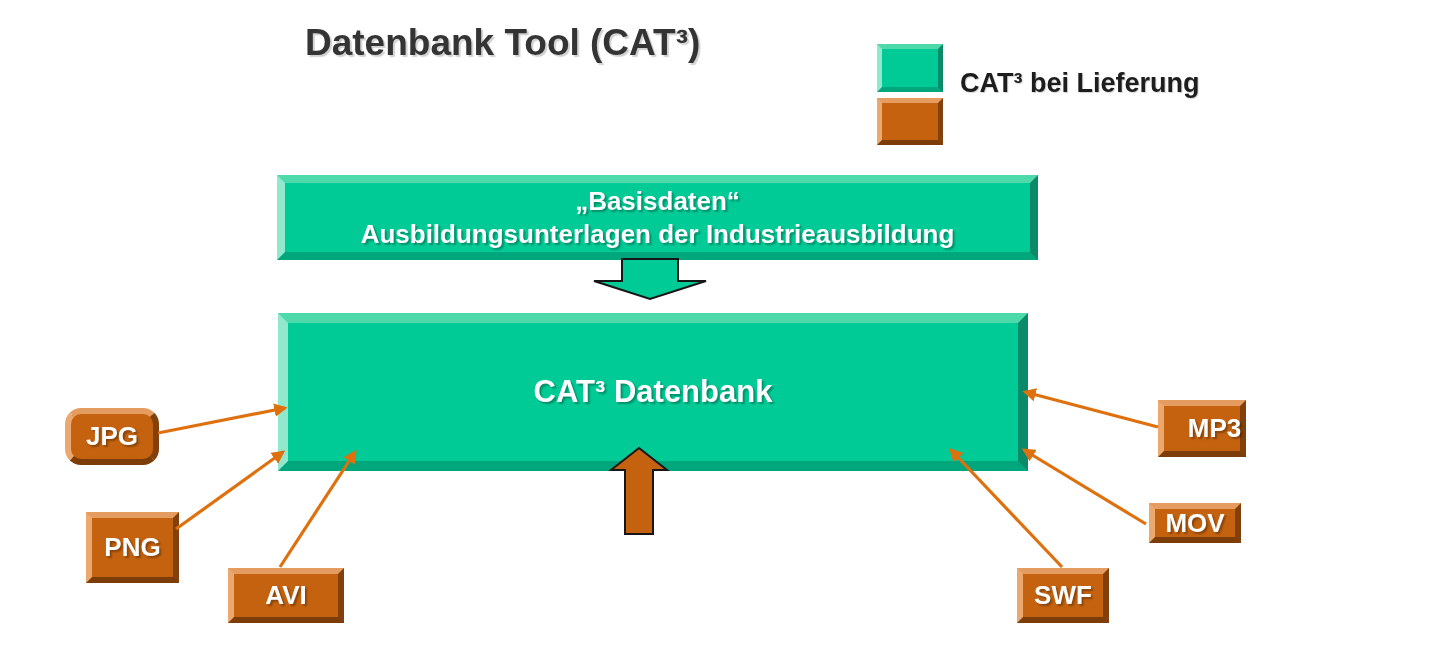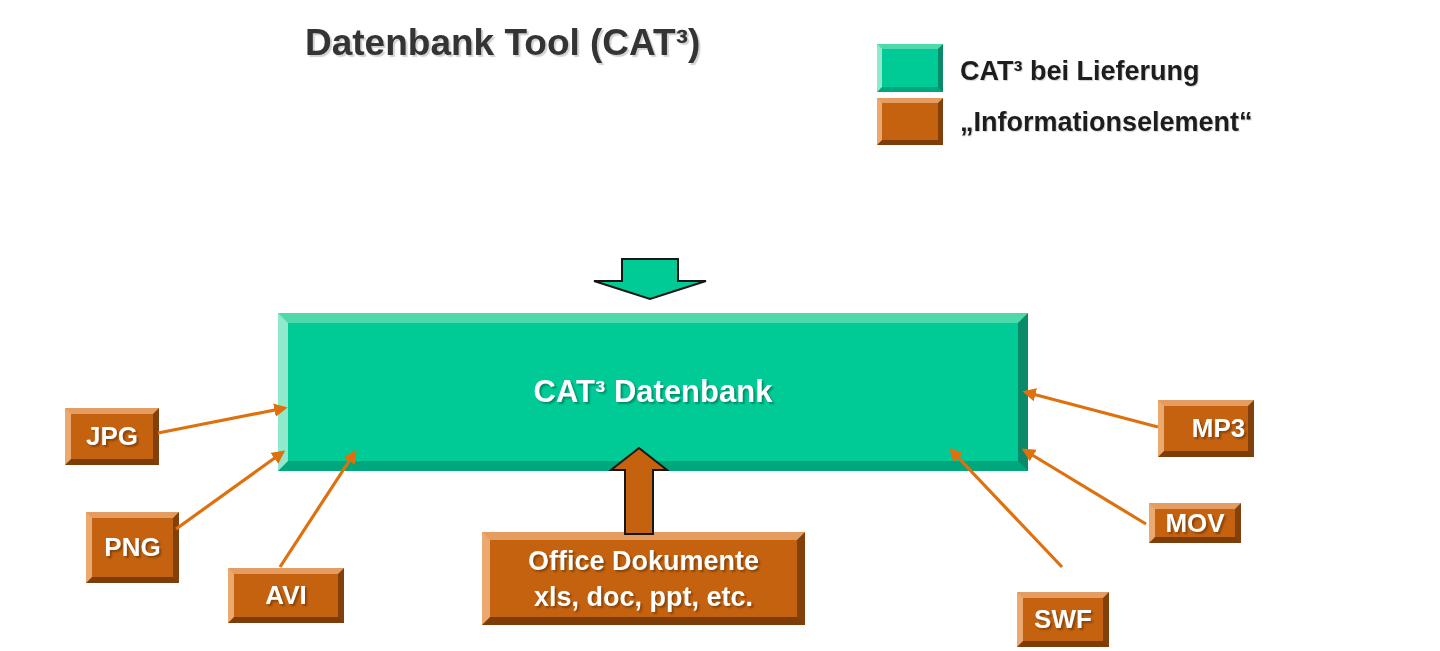--- a/index.html
+++ b/index.html
@@ -44,21 +44,21 @@
   #legend-swatch-orange { left: 877px; top: 98px; width: 66px; height: 47px; }
   .legend-label {
     position: absolute;
     left: 960px;
     font-size: 27px;
     font-weight: bold;
     color: #1d1d1d;
     text-shadow: 1px 1px 1px rgba(0,0,0,0.18);
     white-space: nowrap;
   }
-  #legend-label-green  { top: 56px; }
+  #legend-label-green  { top: 68px; }
   #legend-label-orange { top: 107px; }
 
   
   .box {
     position: absolute;
     box-sizing: border-box;
     border-style: solid;
     display: flex;
     flex-direction: column;
     align-items: center;
@@ -91,26 +91,26 @@
   #office-box {
     left: 482px; top: 532px; width: 323px; height: 93px;
     border-width: 8px;
     font-size: 27px; line-height: 36px;
   }
 
   .fmt {
     border-width: 6px;
     font-size: 26px;
   }
-  #fmt-jpg { left: 65px;   top: 408px; width: 94px; height: 57px; }
+  #fmt-jpg { left: 65px;   top: 408px; width: 94px; height: 57px; border-radius: 16px; }
   #fmt-png { left: 86px;   top: 512px; width: 93px; height: 71px; }
   #fmt-avi { left: 228px;  top: 568px; width: 116px; height: 55px; }
-  #fmt-mp3 { left: 1158px; top: 400px; width: 96px; height: 57px; padding-left: 25px; }
+  #fmt-mp3 { left: 1158px; top: 400px; width: 88px; height: 57px; padding-left: 25px; }
   #fmt-mov { left: 1149px; top: 503px; width: 92px; height: 40px; }
-  #fmt-swf { left: 1017px; top: 568px; width: 92px; height: 55px; margin-top: 24px; }
+  #fmt-swf { left: 1017px; top: 568px; width: 92px; height: 55px; }
 
   
   .overlay {
     position: absolute;
     left: 0; top: 0;
     width: 1440px; height: 651px;
     pointer-events: none;
   }
   .connector {
     stroke: #DE700E;
@@ -123,31 +123,30 @@
 </head>
 <body>
 
 <div class="canvas">
 
   <h1 class="title">Datenbank Tool (CAT³)</h1>
 
   <div class="swatch green" id="legend-swatch-green"></div>
   <span class="legend-label" id="legend-label-green">CAT³ bei Lieferung</span>
   <div class="swatch orange" id="legend-swatch-orange"></div>
-  <span class="legend-label" id="legend-label-orange">„Informationselement“</span>
 
+  <div class="box green" id="basisdaten-box">
+    <span>„Basisdaten“</span>
+    <span>Ausbildungsunterlagen der Industrieausbildung</span>
+  </div>
 
   <div class="box green" id="datenbank-box">
     <span>CAT³ Datenbank</span>
   </div>
 
-  <div class="box orange" id="office-box">
-    <span>Office Dokumente</span>
-    <span>xls, doc, ppt, etc.</span>
-  </div>
 
   <div class="box orange fmt" id="fmt-jpg">
     <span>JPG</span>
   </div>
   <div class="box orange fmt" id="fmt-png">
     <span>PNG</span>
   </div>
   <div class="box orange fmt" id="fmt-avi">
     <span>AVI</span>
   </div>

